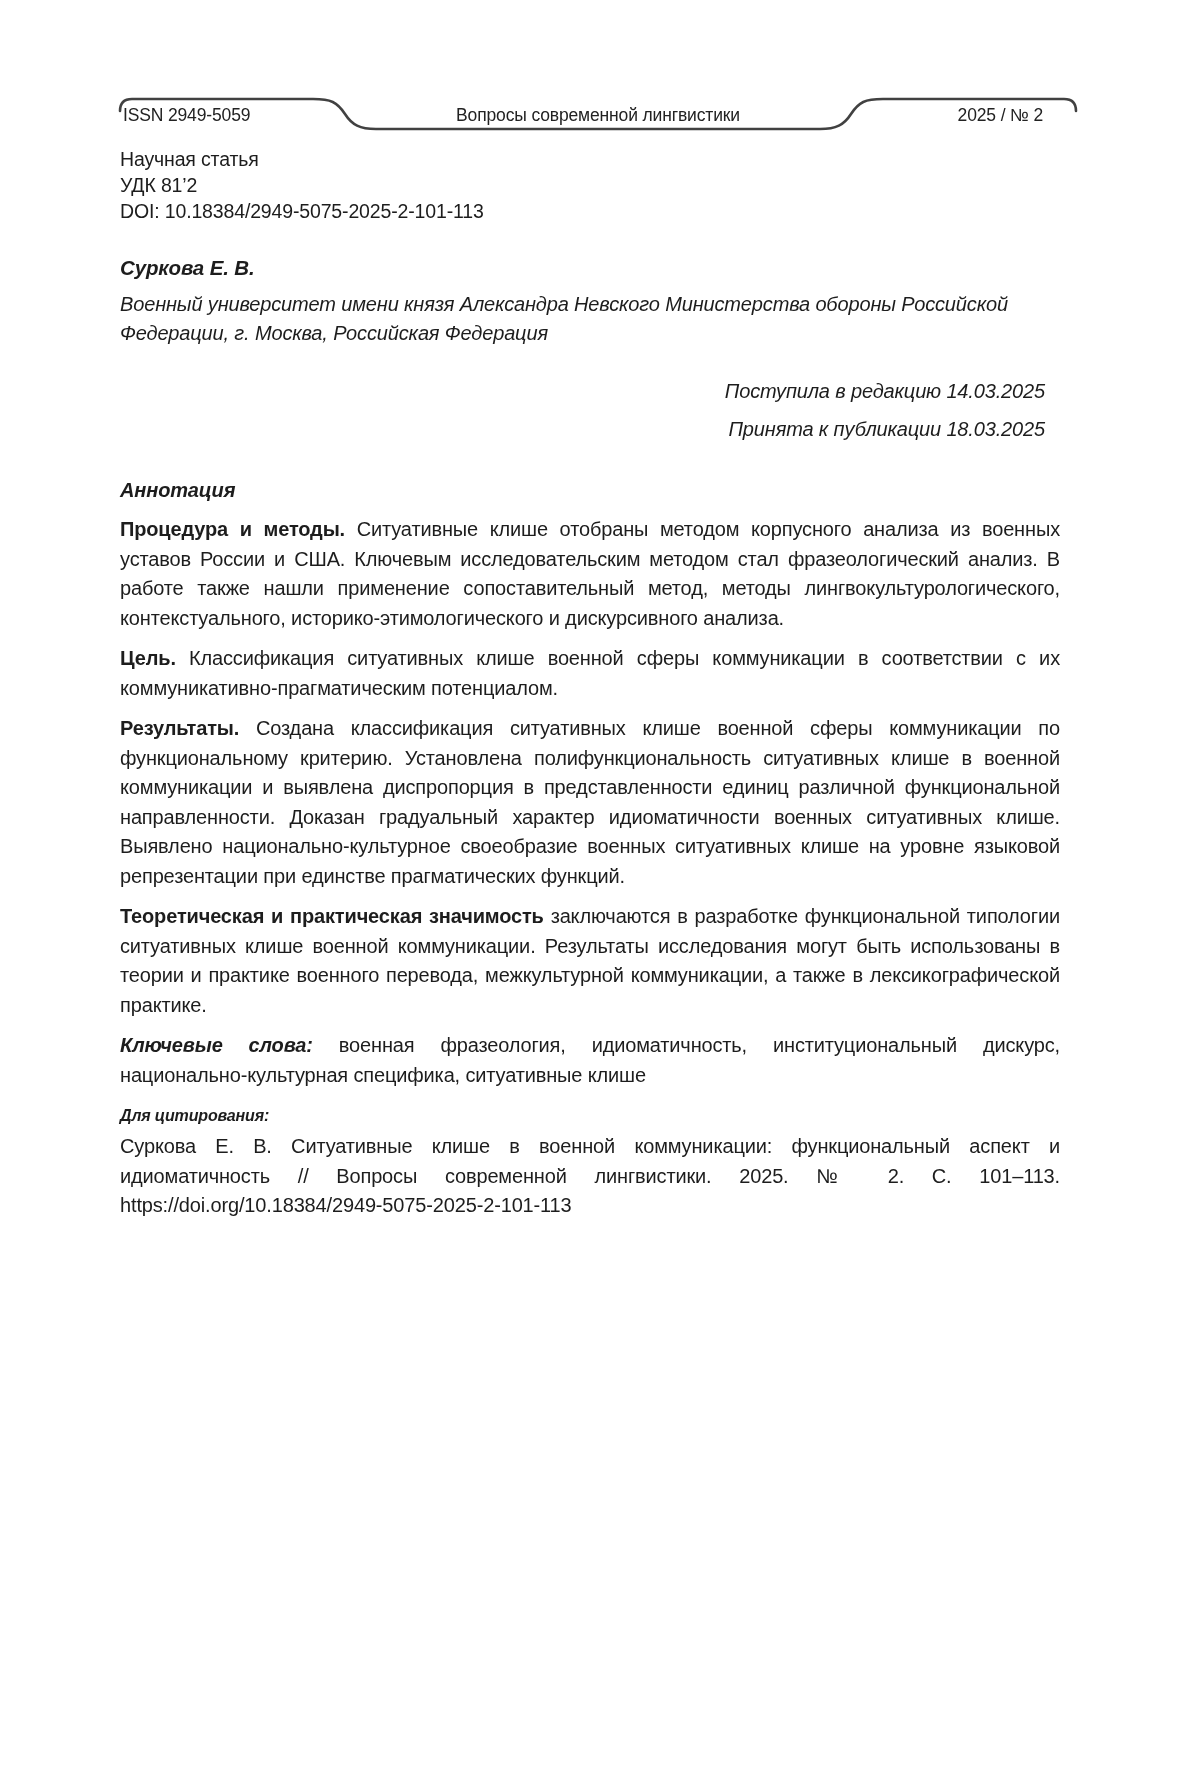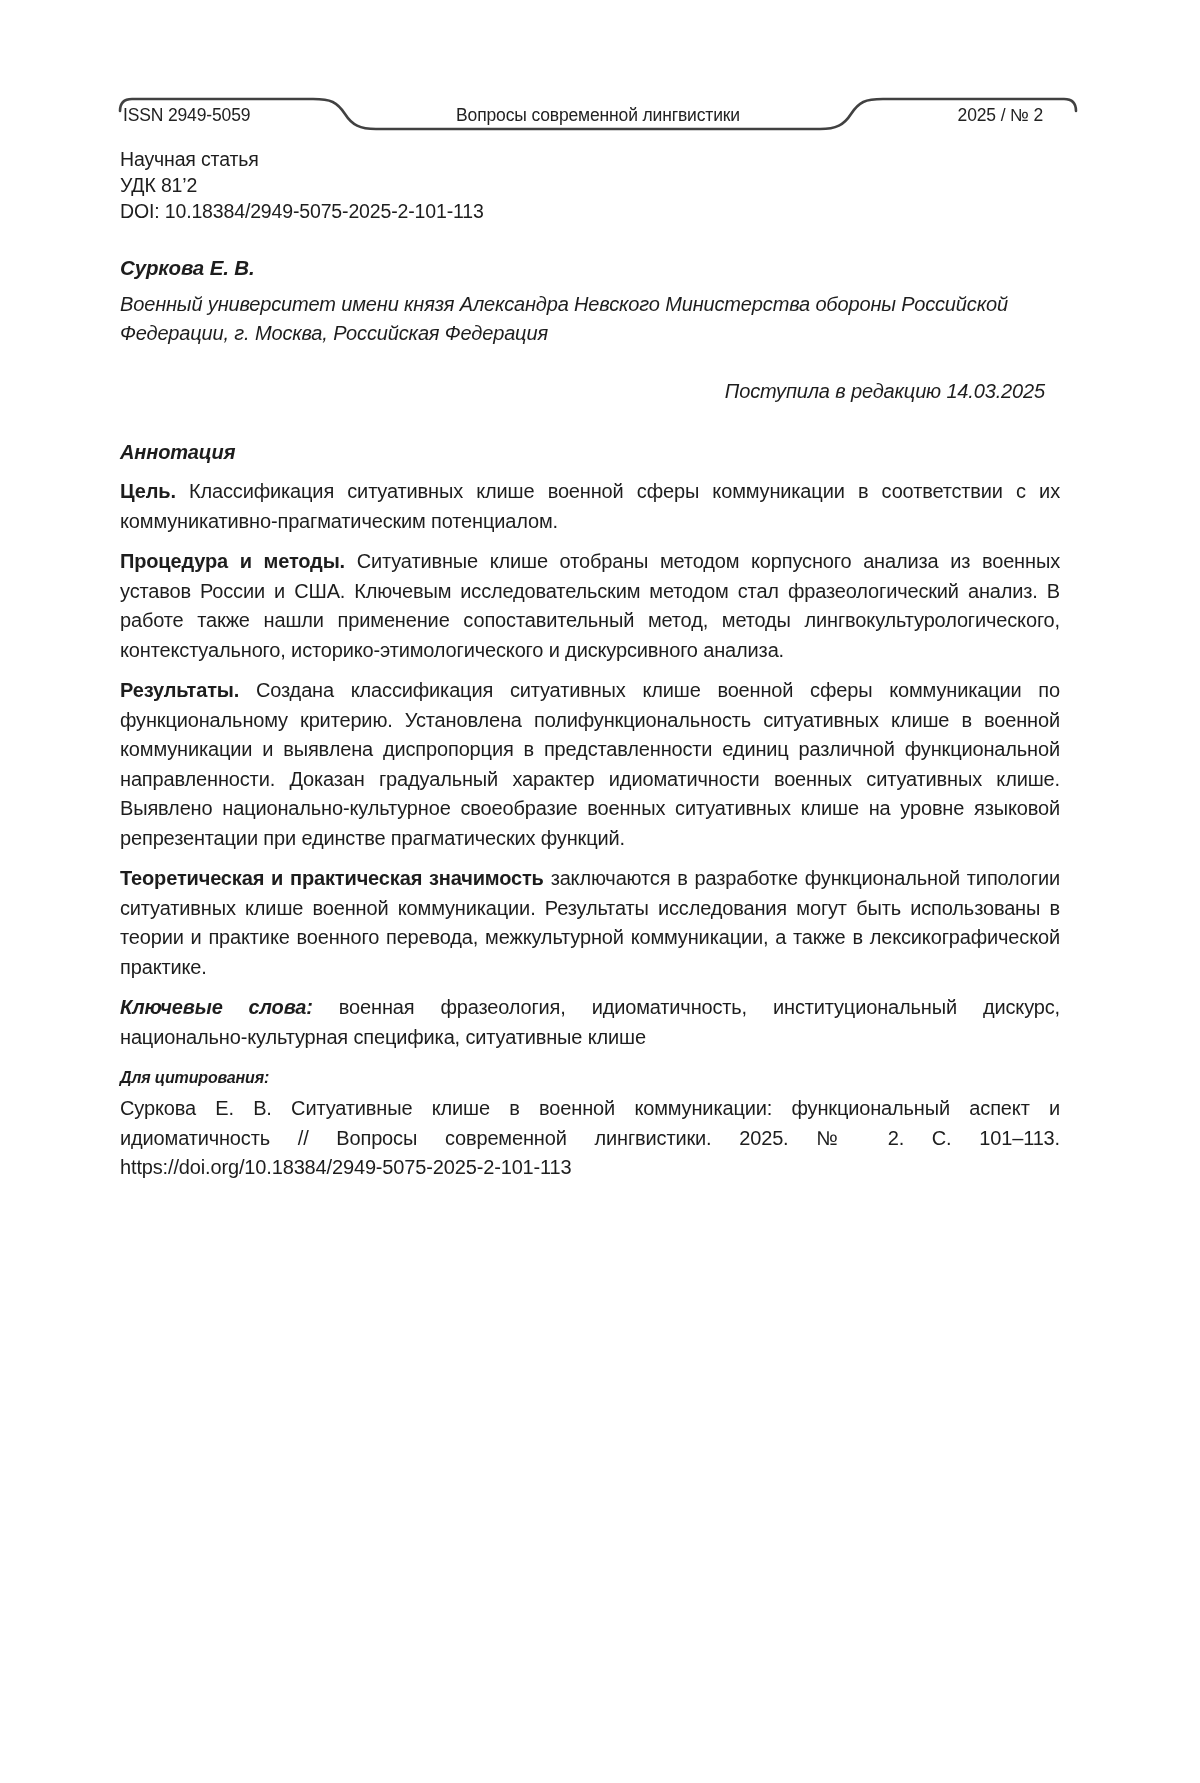--- a/index.html
+++ b/index.html
@@ -64,27 +64,28 @@
       <p>УДК 81’2</p>
       <p>DOI: 10.18384/2949-5075-2025-2-101-113</p>
     </div>
 
 
     <p class="author-name">Суркова Е. В.</p>
     <p class="affiliation">Военный университет имени князя Александра Невского Министерства обороны Российской Федерации, г. Москва, Российская Федерация</p>
 
     <div class="dates">
       <div>Поступила в редакцию 14.03.2025</div>
+      <div>Принята к публикации 18.03.2025</div>
     </div>
 
     <p class="abstract-heading">Аннотация</p>
 
+    <p class="para"><span class="lead">Процедура и методы.</span> <span>Ситуативные клише отобраны методом корпусного анализа из военных уставов России и США. Ключевым исследовательским методом стал фразеологический анализ. В работе также нашли применение сопоставительный метод, методы лингвокультурологического, контекстуального, историко-этимологического и дискурсивного анализа.</span></p>
+
     <p class="para"><span class="lead">Цель.</span> <span>Классификация ситуативных клише военной сферы коммуникации в соответствии с их коммуникативно-прагматическим потенциалом.</span></p>
-
-    <p class="para"><span class="lead">Процедура и методы.</span> <span>Ситуативные клише отобраны методом корпусного анализа из военных уставов России и США. Ключевым исследовательским методом стал фразеологический анализ. В работе также нашли применение сопоставительный метод, методы лингвокультурологического, контекстуального, историко-этимологического и дискурсивного анализа.</span></p>
 
     <p class="para"><span class="lead">Результаты.</span> <span>Создана классификация ситуативных клише военной сферы коммуникации по функциональному критерию. Установлена полифункциональность ситуативных клише в военной коммуникации и выявлена диспропорция в представленности единиц различной функциональной направленности. Доказан градуальный характер идиоматичности военных ситуативных клише. Выявлено национально-культурное своеобразие военных ситуативных клише на уровне языковой репрезентации при единстве прагматических функций.</span></p>
 
     <p class="para"><span class="lead">Теоретическая и практическая значимость</span> <span>заключаются в разработке функциональной типологии ситуативных клише военной коммуникации. Результаты исследования могут быть использованы в теории и практике военного перевода, межкультурной коммуникации, а также в лексикографической практике.</span></p>
 
     <p class="para"><span class="lead-italic">Ключевые слова:</span> <span>военная фразеология, идиоматичность, институциональный дискурс, национально-культурная специфика, ситуативные клише</span></p>
 
     <p class="cite-heading">Для цитирования:</p>
     <p class="cite-text">Суркова Е. В. Ситуативные клише в военной коммуникации: функциональный аспект и идиоматичность // Вопросы современной лингвистики. 2025. № 2. С. 101–113. https://doi.org/10.18384/2949-5075-2025-2-101-113</p>
 

